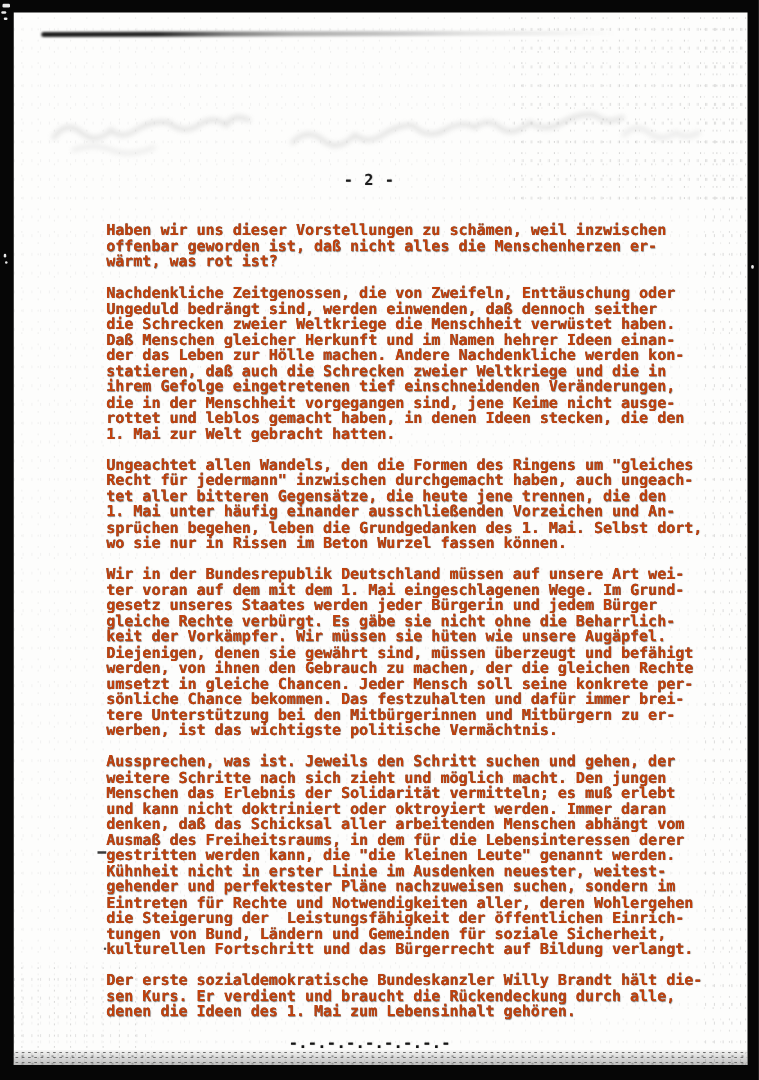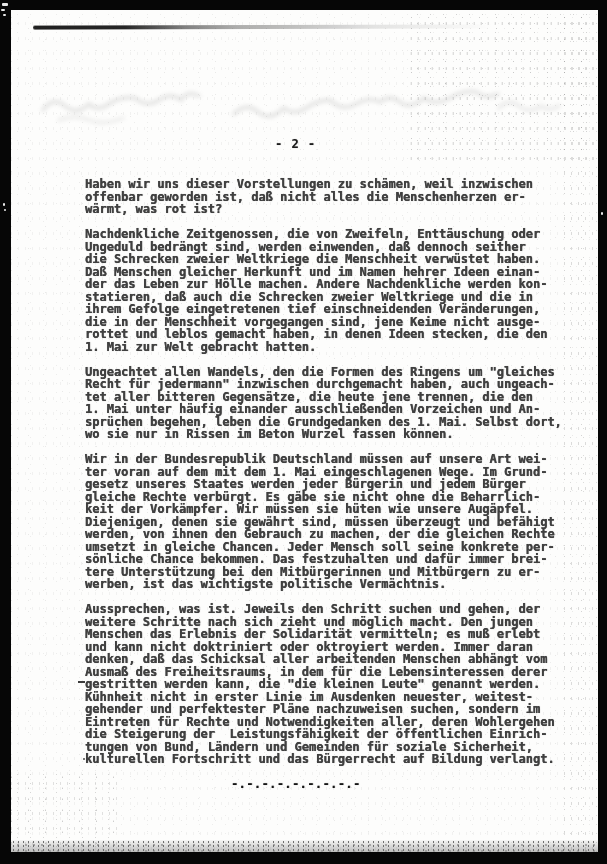--- a/index.html
+++ b/index.html
@@ -84,21 +84,21 @@
     text-shadow: 0.4px 0.3px 0.7px rgba(25,25,25,0.55);
   }
   .text-body {
     position: absolute; left: 74px; top: 168px; width: 482px;
   }
   .para {
     white-space: pre;
     margin: 0 0 12.5px 0;
     font-size: 12px; line-height: 12.5px;
     font-weight: bold;
-    color: #404040;
+    color: #c2410c;
     text-shadow: 0.4px 0.3px 0.7px rgba(25,25,25,0.5), 0 0 0.5px rgba(30,30,30,0.6);
   }
   .divider {
     white-space: pre;
     margin: 7px 0 0 146px;
     font-size: 12px; line-height: 12.5px;
     font-weight: bold; color: #151515;
     letter-spacing: 0.4px;
     text-shadow: 0.4px 0.3px 0.7px rgba(25,25,25,0.55);
   }
@@ -173,18 +173,21 @@
 und kann nicht doktriniert oder oktroyiert werden. Immer daran
 denken, daß das Schicksal aller arbeitenden Menschen abhängt vom
 Ausmaß des Freiheitsraums, in dem für die Lebensinteressen derer
 gestritten werden kann, die "die kleinen Leute" genannt werden.
 Kühnheit nicht in erster Linie im Ausdenken neuester, weitest-
 gehender und perfektester Pläne nachzuweisen suchen, sondern im
 Eintreten für Rechte und Notwendigkeiten aller, deren Wohlergehen
 die Steigerung der  Leistungsfähigkeit der öffentlichen Einrich-
 tungen von Bund, Ländern und Gemeinden für soziale Sicherheit,
 kulturellen Fortschritt und das Bürgerrecht auf Bildung verlangt.</p>
+      <p class="para">Der erste sozialdemokratische Bundeskanzler Willy Brandt hält die-
+sen Kurs. Er verdient und braucht die Rückendeckung durch alle,
+denen die Ideen des 1. Mai zum Lebensinhalt gehören.</p>
       <div class="divider">-.-.-.-.-.-.-.-.-</div>
     </div>
 
     <div class="grain-band"></div>
   </div>
 </div>
 
 </body></html>

